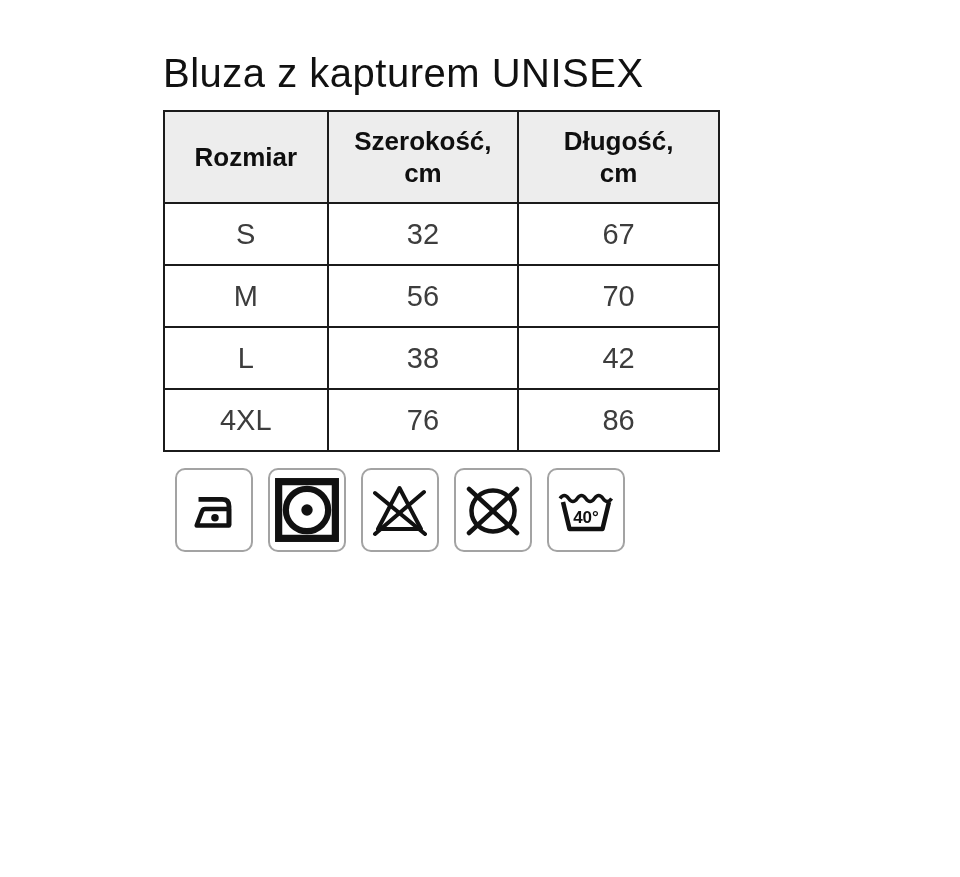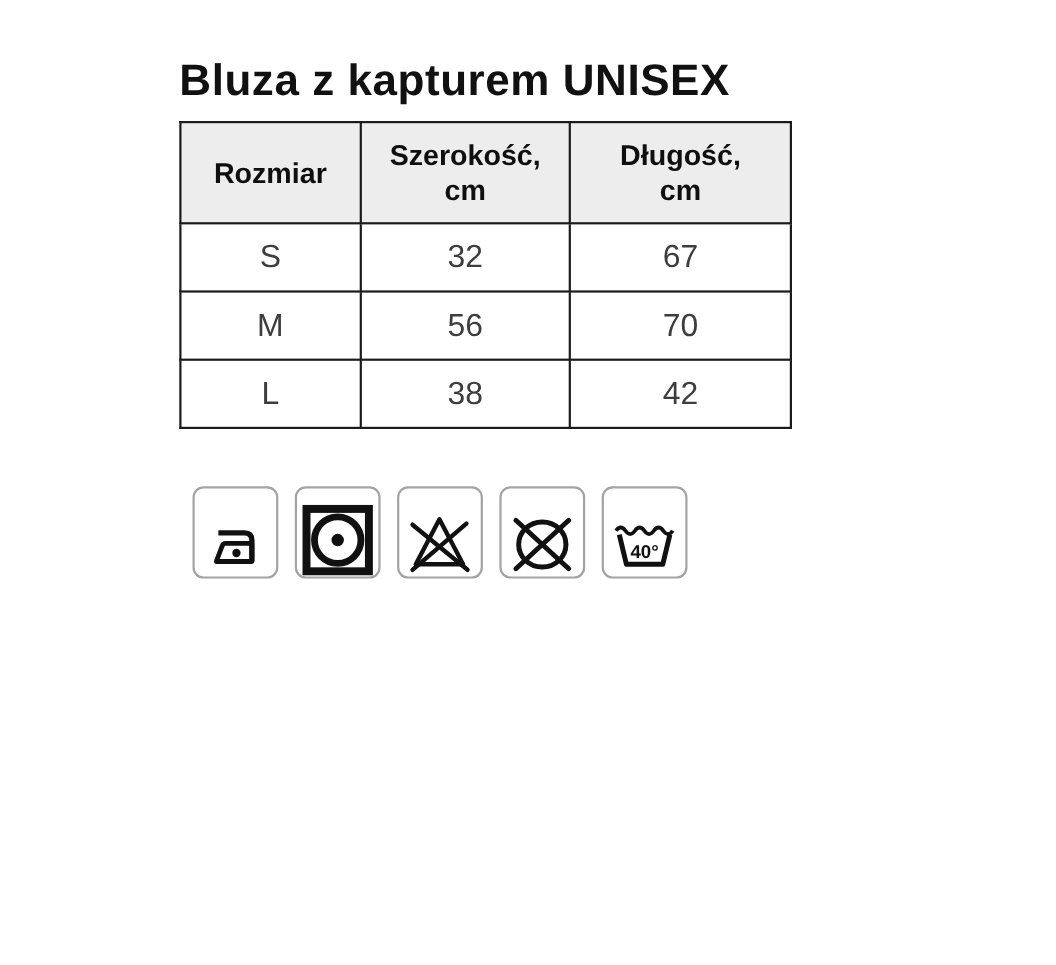--- a/index.html
+++ b/index.html
@@ -17,21 +17,21 @@
   }
   .page {
     position: absolute;
     left: 163px;
     top: 50px;
   }
   h1.title {
     margin: 0 0 14px 0;
     font-size: 40px;
     line-height: 1.15;
-    font-weight: bold;
+    font-weight: normal;
     color: #111111;
     letter-spacing: 0.5px;
     white-space: nowrap;
   }
   table.size-table {
     border-collapse: collapse;
     table-layout: fixed;
     width: 557px;
   }
   table.size-table th,
@@ -64,23 +64,22 @@
     margin-left: 12px;
   }
   .care-frame {
     width: 78px;
     height: 84px;
     box-sizing: border-box;
     border: 2px solid #a3a3a3;
     border-radius: 10px;
     background: #ffffff;
     display: flex;
-    align-items: flex-end;
+    align-items: center;
     justify-content: center;
-    margin-top: 36px;
   }
   .care-frame svg {
     display: block;
   }
   .stroke {
     fill: none;
     stroke: #111111;
   }
   .fillblk {
     fill: #111111;
@@ -125,20 +124,25 @@
           <tr>
             <td>M</td>
             <td>56</td>
             <td>70</td>
           </tr>
           <tr>
             <td>L</td>
             <td>38</td>
             <td>42</td>
           </tr>
+          <tr>
+            <td>4XL</td>
+            <td>76</td>
+            <td>86</td>
+          </tr>
         </tbody>
     </table>
 
     <div class="care-row">
 
       <div class="care-frame">
         <svg width="58" height="58" viewBox="0 0 60 60">
           <path class="stroke" stroke-width="5" d="M14,19 H38.5 Q45.5,19 45.5,26 V46"></path>
           <path class="stroke" stroke-width="4.5" stroke-linejoin="round" d="M12,46 L17.5,31.5 Q18.4,29 20.8,29 H45.5 V46 Z"></path>
           <circle class="fillblk" cx="31" cy="38" r="3.9"></circle>

